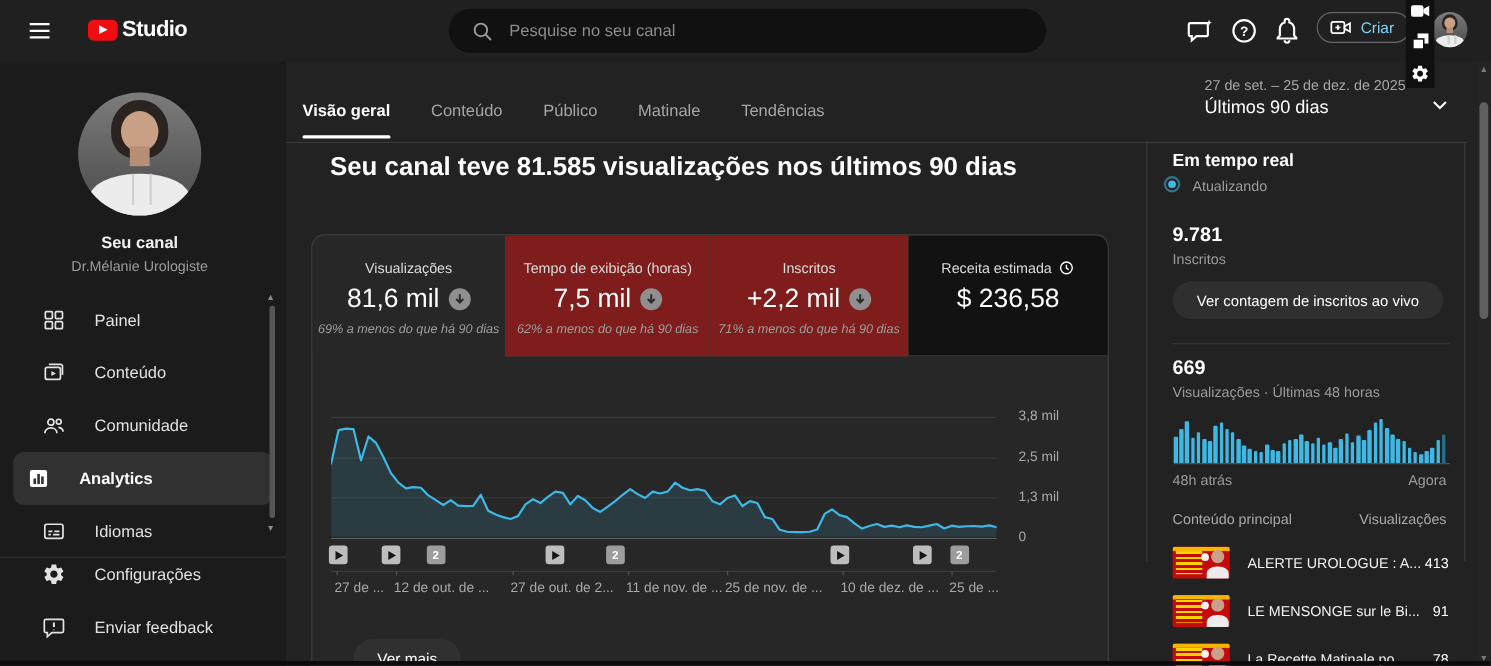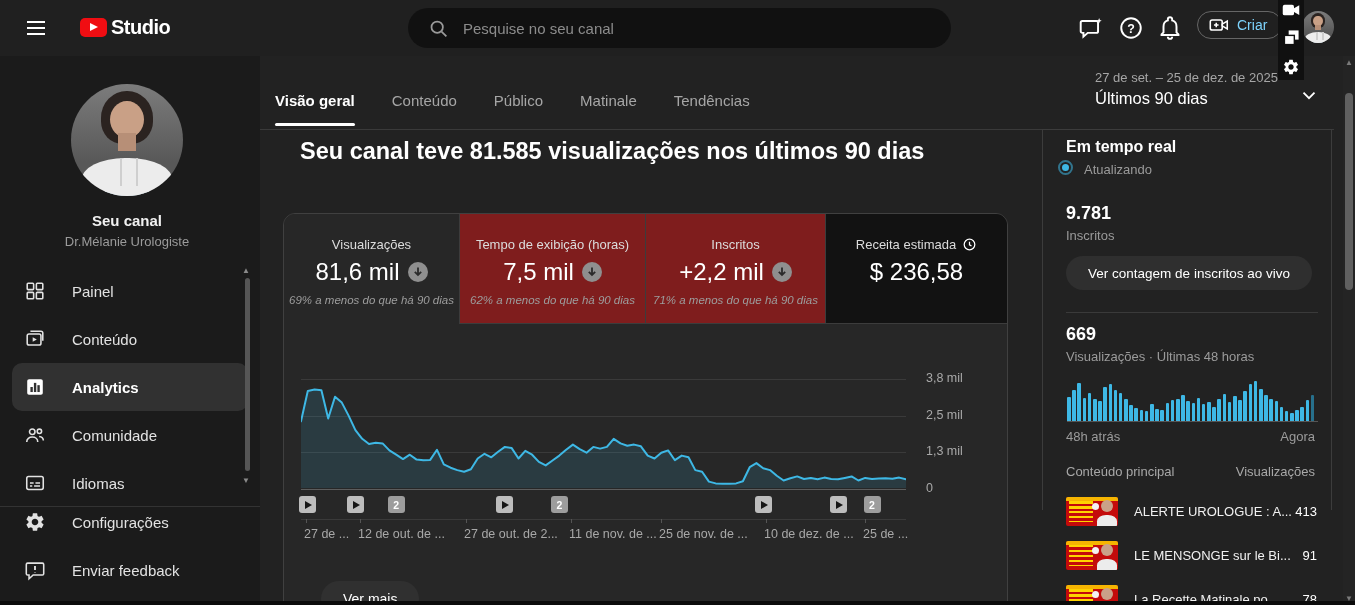--- a/index.html
+++ b/index.html
@@ -39,21 +39,21 @@
   
   .overlay-tools { position:absolute; left:1278px; top:0; width:26px; height:80px; background:#101010; z-index:60;
                    display:flex; flex-direction:column; align-items:center; justify-content:space-between; padding:3px 0 4px; }
 
   
   .sidebar { position:absolute; left:0; top:56px; width:260px; height:549px; background:#1b1b1b; z-index:10; }
   .ch-avatar { position:absolute; left:71px; top:28px; width:112px; height:112px; }
   .ch-name { position:absolute; left:0; top:156px; width:254px; text-align:center; font-size:15px; font-weight:bold; color:#f1f1f1; }
   .ch-owner { position:absolute; left:0; top:178px; width:254px; text-align:center; font-size:13px; color:#9b9b9b; }
   .menu { position:absolute; left:0; top:211px; width:260px; }
-  .menu-item { position:relative; height:48px; display:flex; align-items:center; padding-left:24px; cursor:pointer; color:#e2e2e2; }
+  .menu-item { position:relative; height:48px; display:flex; align-items:center; padding-left:38px; cursor:pointer; color:#e2e2e2; }
   .menu-item .mi-label { margin-left:26px; font-size:15px; }
   .menu-item.active { background:#313131; border-radius:10px; margin:0 12px; padding-left:12px; }
   .menu-item.active .mi-label { font-weight:bold; color:#fff; }
   .menu-divider { position:absolute; left:0; top:450px; width:260px; border-top:1px solid #333; }
   .menu-footer { position:absolute; left:0; top:442px; width:260px; }
   .sb-scroll-up { position:absolute; left:242px; top:210px; font-size:8px; color:#8a8a8a; }
   .sb-scroll-thumb { position:absolute; left:245px; top:222px; width:5px; height:193px; background:#565656; border-radius:3px; cursor:pointer; }
   .sb-scroll-down { position:absolute; left:242px; top:420px; font-size:8px; color:#8a8a8a; }
 
   
@@ -231,37 +231,37 @@
         <span class="mi-label">Painel</span>
       </div>
       <div class="menu-item">
         <svg width="22" height="22" viewBox="0 0 24 24" fill="none" stroke="#e2e2e2" stroke-width="1.7">
           <rect x="3.5" y="6.5" width="15" height="12" rx="2"></rect>
           <path d="M7,3.5 H18.5 a2,2 0 0 1 2,2 V14"></path>
           <polygon points="9.5,10 14,12.5 9.5,15" fill="#e2e2e2" stroke="none"></polygon>
         </svg>
         <span class="mi-label">Conteúdo</span>
       </div>
+      <div class="menu-item">
+        <svg width="22" height="22" viewBox="0 0 24 24" fill="none" stroke="#e2e2e2" stroke-width="1.7">
+          <circle cx="9" cy="8.5" r="3"></circle>
+            <path d="M3,19.5c0-3.3,2.7-5.3,6-5.3s6,2,6,5.3"></path>
+          <circle cx="16.8" cy="8" r="2.4"></circle>
+            <path d="M16.5,13.6c2.7,0.3,4.6,2,4.6,4.5"></path>
+        </svg>
+        <span class="mi-label">Comunidade</span>
+      </div>
       <div class="menu-item active">
         <svg width="22" height="22" viewBox="0 0 24 24">
           <rect x="3.5" y="3.5" width="17" height="17" rx="2" fill="#fff"></rect>
           <rect x="7" y="12" width="2.6" height="5.5" fill="#313131"></rect>
           <rect x="10.8" y="7.5" width="2.6" height="10" fill="#313131"></rect>
           <rect x="14.6" y="10" width="2.6" height="7.5" fill="#313131"></rect>
         </svg>
         <span class="mi-label">Analytics</span>
-      </div>
-      <div class="menu-item">
-        <svg width="22" height="22" viewBox="0 0 24 24" fill="none" stroke="#e2e2e2" stroke-width="1.7">
-          <circle cx="9" cy="8.5" r="3"></circle>
-            <path d="M3,19.5c0-3.3,2.7-5.3,6-5.3s6,2,6,5.3"></path>
-          <circle cx="16.8" cy="8" r="2.4"></circle>
-            <path d="M16.5,13.6c2.7,0.3,4.6,2,4.6,4.5"></path>
-        </svg>
-        <span class="mi-label">Comunidade</span>
       </div>
       <div class="menu-item">
         <svg width="22" height="22" viewBox="0 0 24 24" fill="none" stroke="#e2e2e2" stroke-width="1.7">
           <rect x="3" y="5" width="18" height="14" rx="2"></rect>
           <path d="M6.5,12h4 M12.5,12h5 M6.5,15.2h2.5 M11,15.2h6.5"></path>
         </svg>
         <span class="mi-label">Idiomas</span>
       </div>
     </nav>
 

